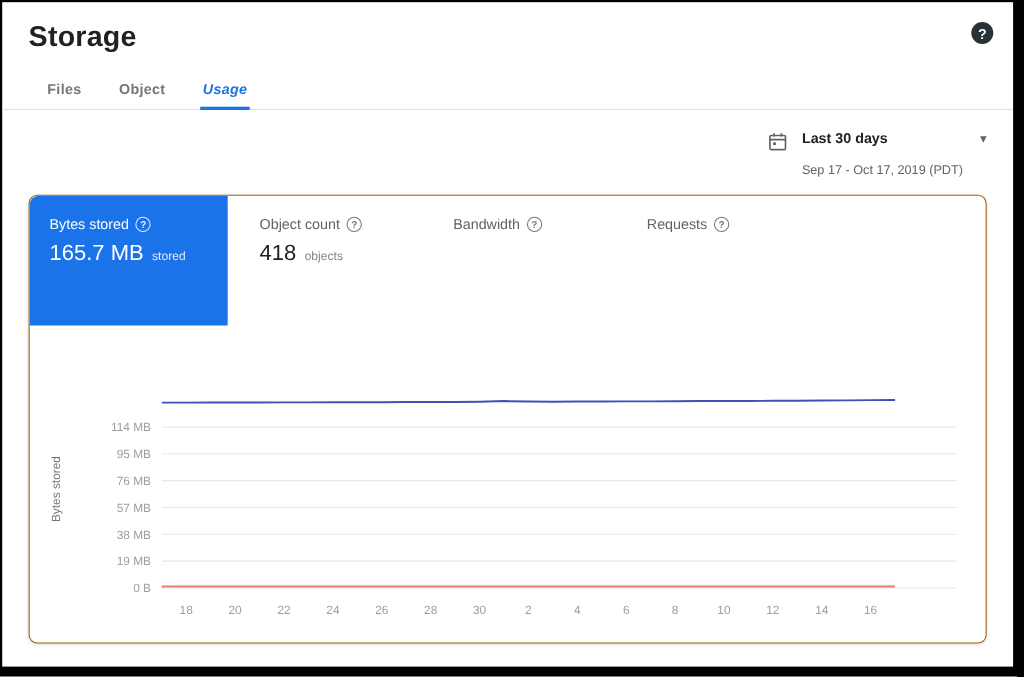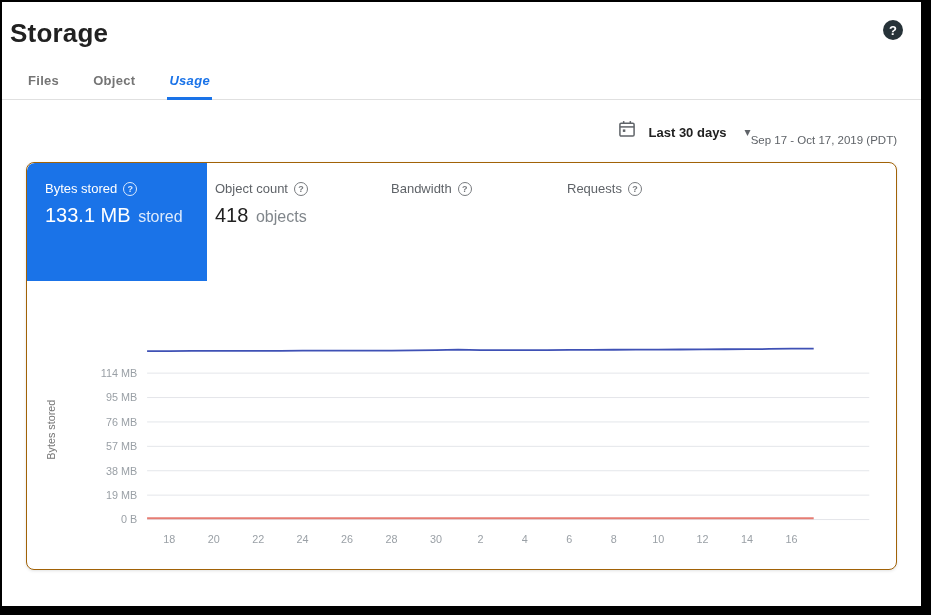--- a/index.html
+++ b/index.html
@@ -14,21 +14,21 @@
     position: absolute;
     top: 2px; left: 2px; right: 10px; bottom: 9px;
     background: #fff;
     overflow: hidden;
   }
   
   .header {
     display: flex;
     justify-content: space-between;
     align-items: flex-start;
-    padding: 16px 18px 0 8px;
+    padding: 16px 18px 0 24px;
   }
   .page-title {
     font-size: 26px;
     font-weight: 600;
     color: #212121;
     letter-spacing: 0.2px;
   }
   .help-global {
     width: 20px; height: 20px;
     border-radius: 50%;
@@ -37,21 +37,21 @@
     font-size: 13px;
     font-weight: 700;
     display: flex; align-items: center; justify-content: center;
     cursor: pointer;
     margin-top: 2px;
   }
   
   .tabbar {
     margin-top: 14px;
     border-bottom: 1px solid #e0e0e0;
-    padding: 0 24px;
+    padding: 0 39px;
     display: flex;
     gap: 30px;
   }
   .tab {
     font-size: 13px;
     font-weight: 700;
     letter-spacing: 0.3px;
     color: #757575;
     padding: 10px 2px 9px 2px;
     border-bottom: 3px solid transparent;
@@ -69,21 +69,21 @@
     justify-content: flex-end;
     padding: 18px 24px 0 24px;
   }
   .daterange {
     display: flex;
     gap: 12px;
     align-items: flex-start;
     cursor: pointer;
   }
   .cal-icon { margin-top: 1px; }
-  .dr-text { display: flex; flex-direction: row; min-width: 168px; }
+  .dr-text { display: flex; flex-direction: column; min-width: 168px; }
   .dr-top { display: flex; align-items: center; }
   .dr-label {
     font-size: 13px;
     font-weight: 700;
     color: #212121;
   }
   .dr-caret {
     margin-left: auto;
     color: #5f6368;
     font-size: 12px;
@@ -101,21 +101,21 @@
     border: 1px solid #a16207;
     border-radius: 8px;
     box-shadow: 0 1px 3px rgba(60,64,67,0.15);
     overflow: hidden;
   }
   .metrics-row {
     display: flex;
     align-items: stretch;
   }
   .metric {
-    padding: 18px 10px 0 8px;
+    padding: 18px 10px 0 29px;
     width: 176px;
     cursor: pointer;
   }
   .metric.selected {
     background: #1a73e8;
     color: #fff;
     width: 180px;
     height: 118px;
     border-radius: 8px 0 0 0;
     padding: 18px 14px 0 18px;
@@ -141,21 +141,21 @@
     opacity: 0.85;
   }
   .metric-value {
     margin-top: 8px;
     font-size: 20px;
     color: #212121;
     white-space: nowrap;
   }
   .metric.selected .metric-value { color: #fff; }
   .metric-unit {
-    font-size: 16px;
+    font-size: 11px;
     color: #80868b;
     margin-left: 2px;
   }
   .metric.selected .metric-unit { color: rgba(255,255,255,0.85); }
   
   .chart-wrap {
     padding: 44px 12px 10px 12px;
   }
   .chart-wrap svg { display: block; width: 100%; height: auto; }
   text.tick { font-size: 11px; fill: #9aa0a6; font-family: "Liberation Sans", sans-serif; }
@@ -199,21 +199,21 @@
   <div class="card">
 
     <div class="metrics-row">
 
       <div class="metric selected">
         <div class="metric-label">
           <span>Bytes stored</span>
           <span class="qmark">?</span>
         </div>
         <div class="metric-value">
-          <span>133.1 MB</span>
+          <span>165.7 MB</span>
           <span class="metric-unit">stored</span>
         </div>
       </div>
 
       <div class="metric">
         <div class="metric-label">
           <span>Object count</span>
           <span class="qmark">?</span>
         </div>
         <div class="metric-value">

